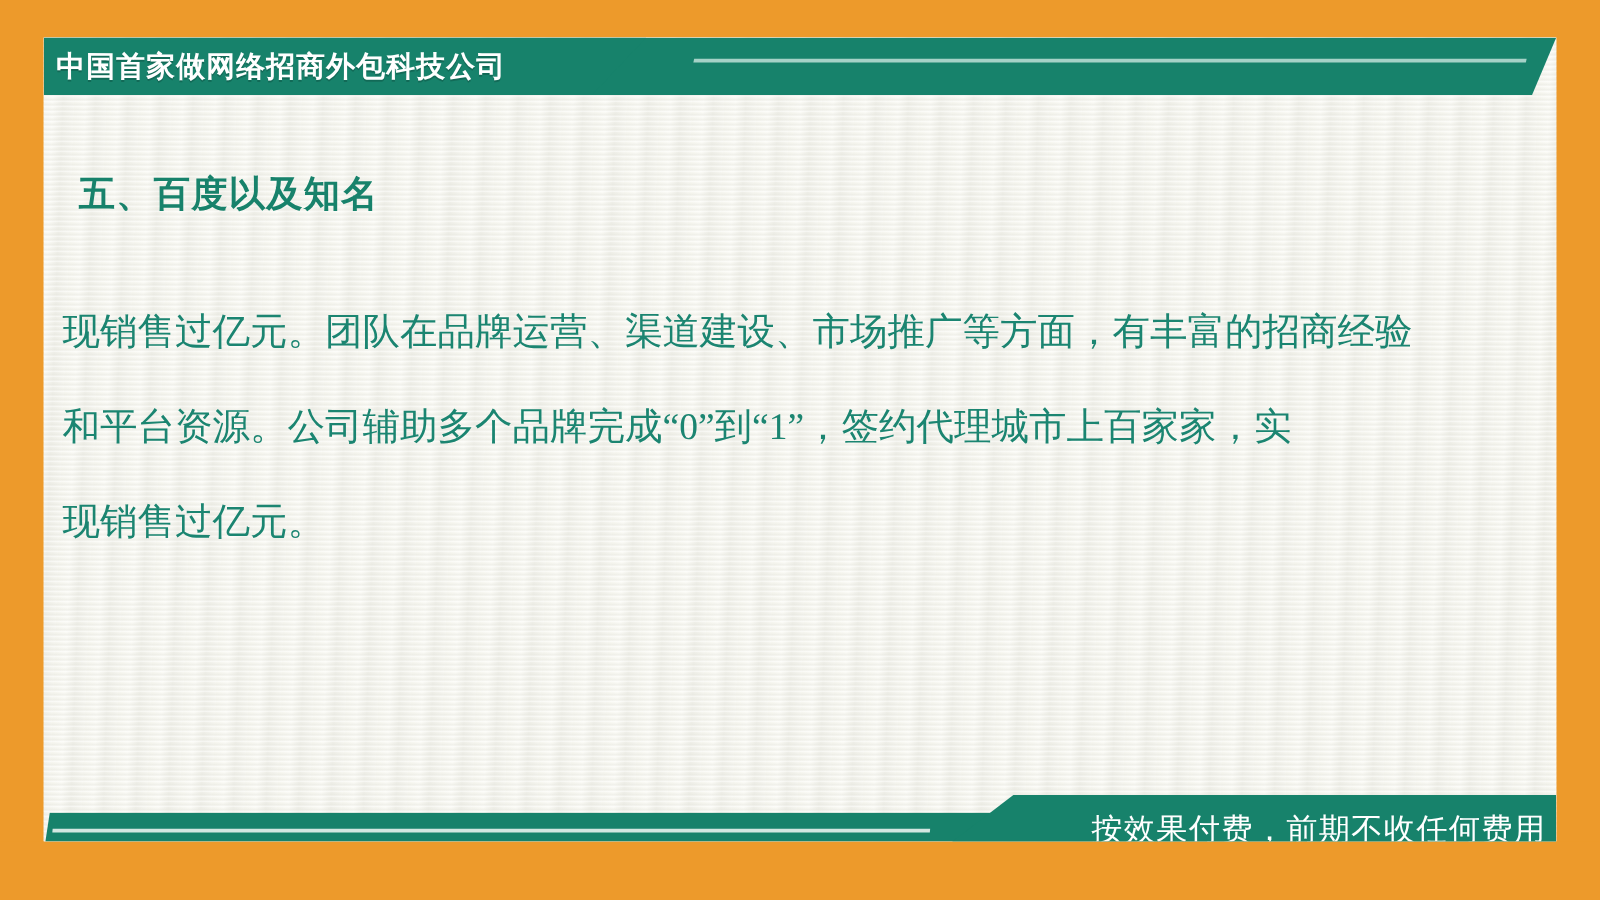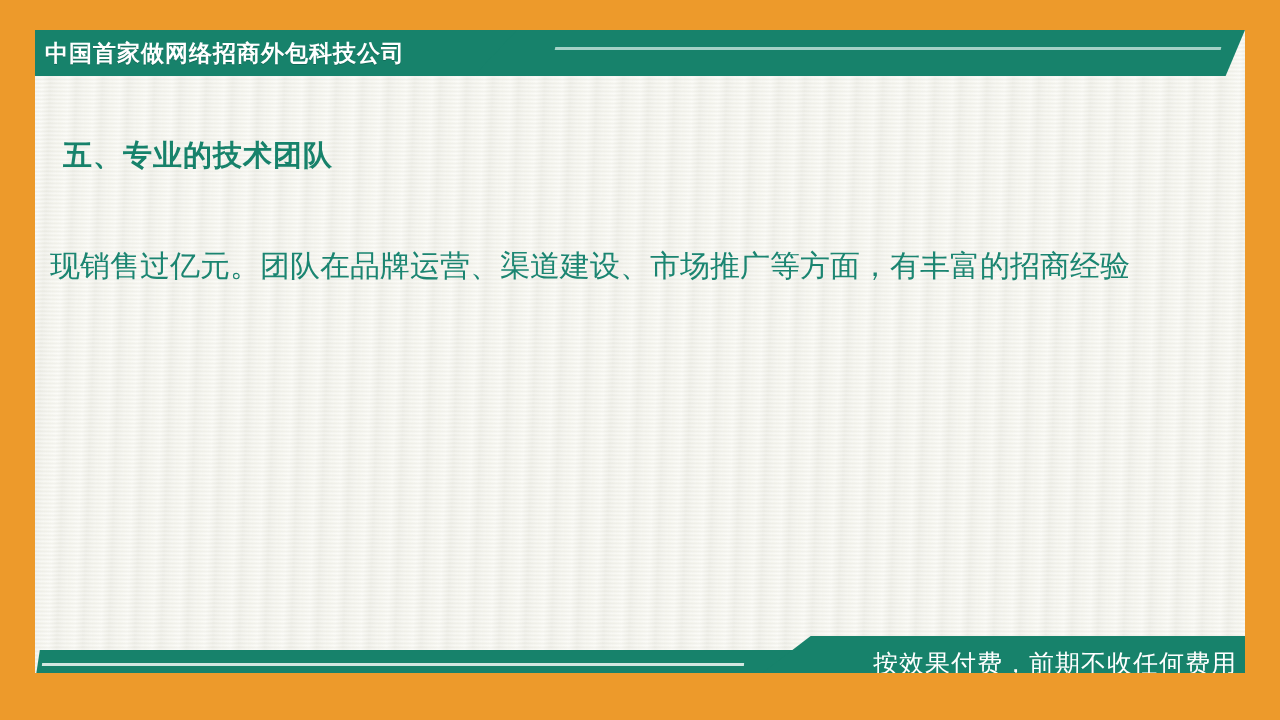--- a/index.html
+++ b/index.html
@@ -187,24 +187,26 @@
   <div id="paper"></div>
 
   <div id="header-band">
     <div class="band-shape"></div>
     <div class="band-notch"></div>
     <div class="band-hairline"></div>
   </div>
 
   <div id="header-title">中国首家做网络招商外包科技公司</div>
 
-  <div id="section-heading">五、专业的技术团队</div>
+  <div id="section-heading">五、百度以及知名</div>
 
   <div id="body-copy">
     <span class="line">现销售过亿元。团队在品牌运营、渠道建设、市场推广等方面，有丰富的招商经验</span>
+    <span class="line">和平台资源。公司辅助多个品牌完成“0”到“1”，签约代理城市上百家家，实</span>
+    <span class="line">现销售过亿元。</span>
   </div>
 
   <div id="footer-band">
     <div class="foot-thin"></div>
     <div class="foot-tall"></div>
     <div class="foot-hairline"></div>
   </div>
 
   <div id="footer-text">按效果付费，前期不收任何费用</div>
 

